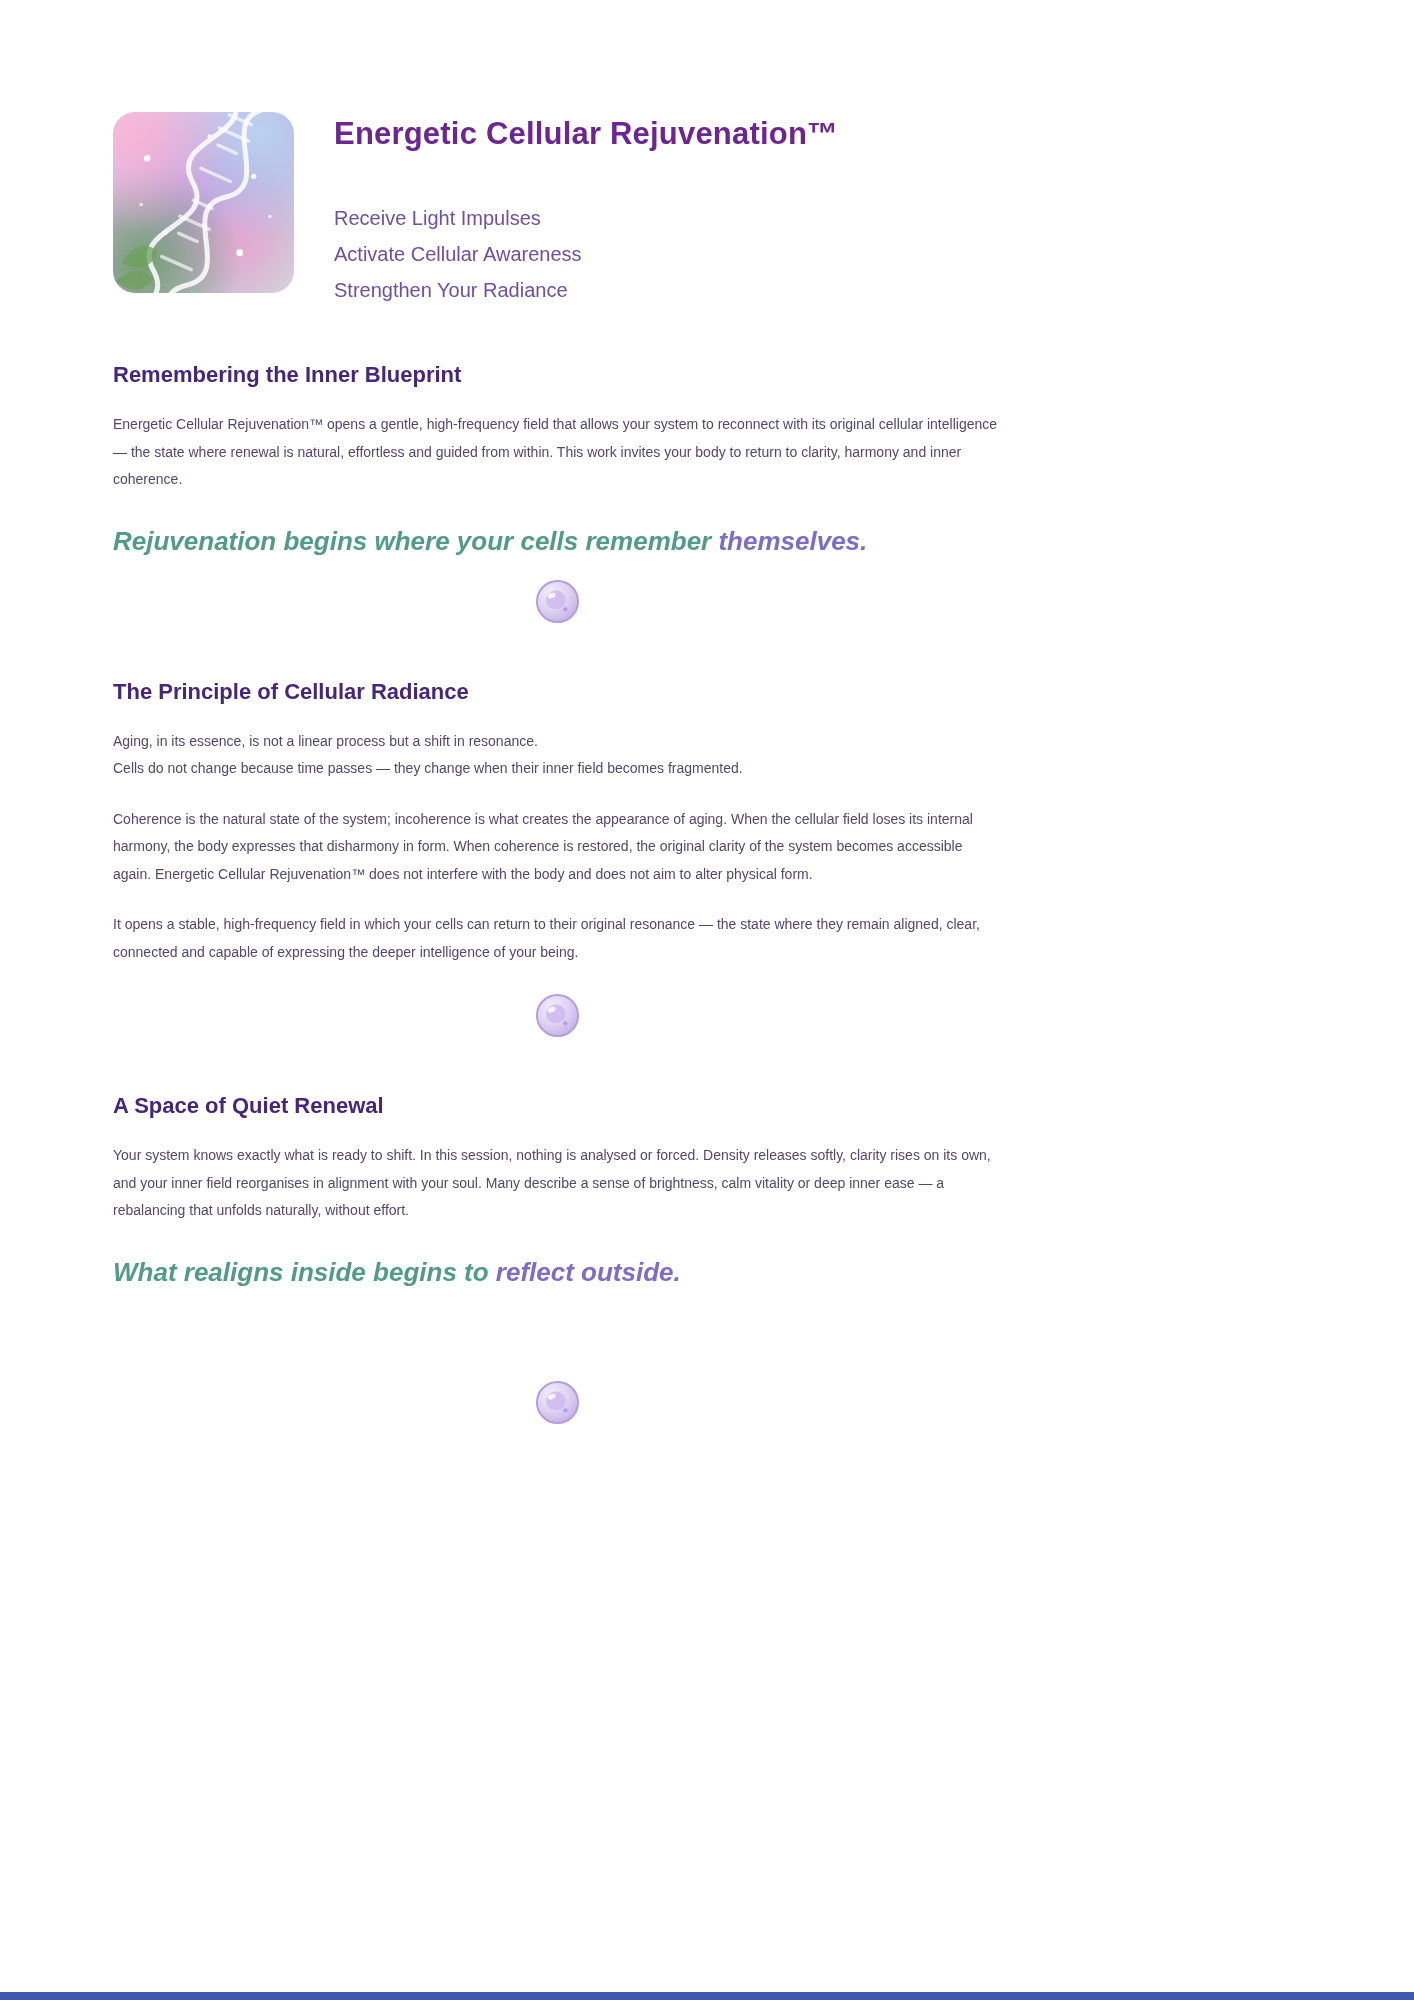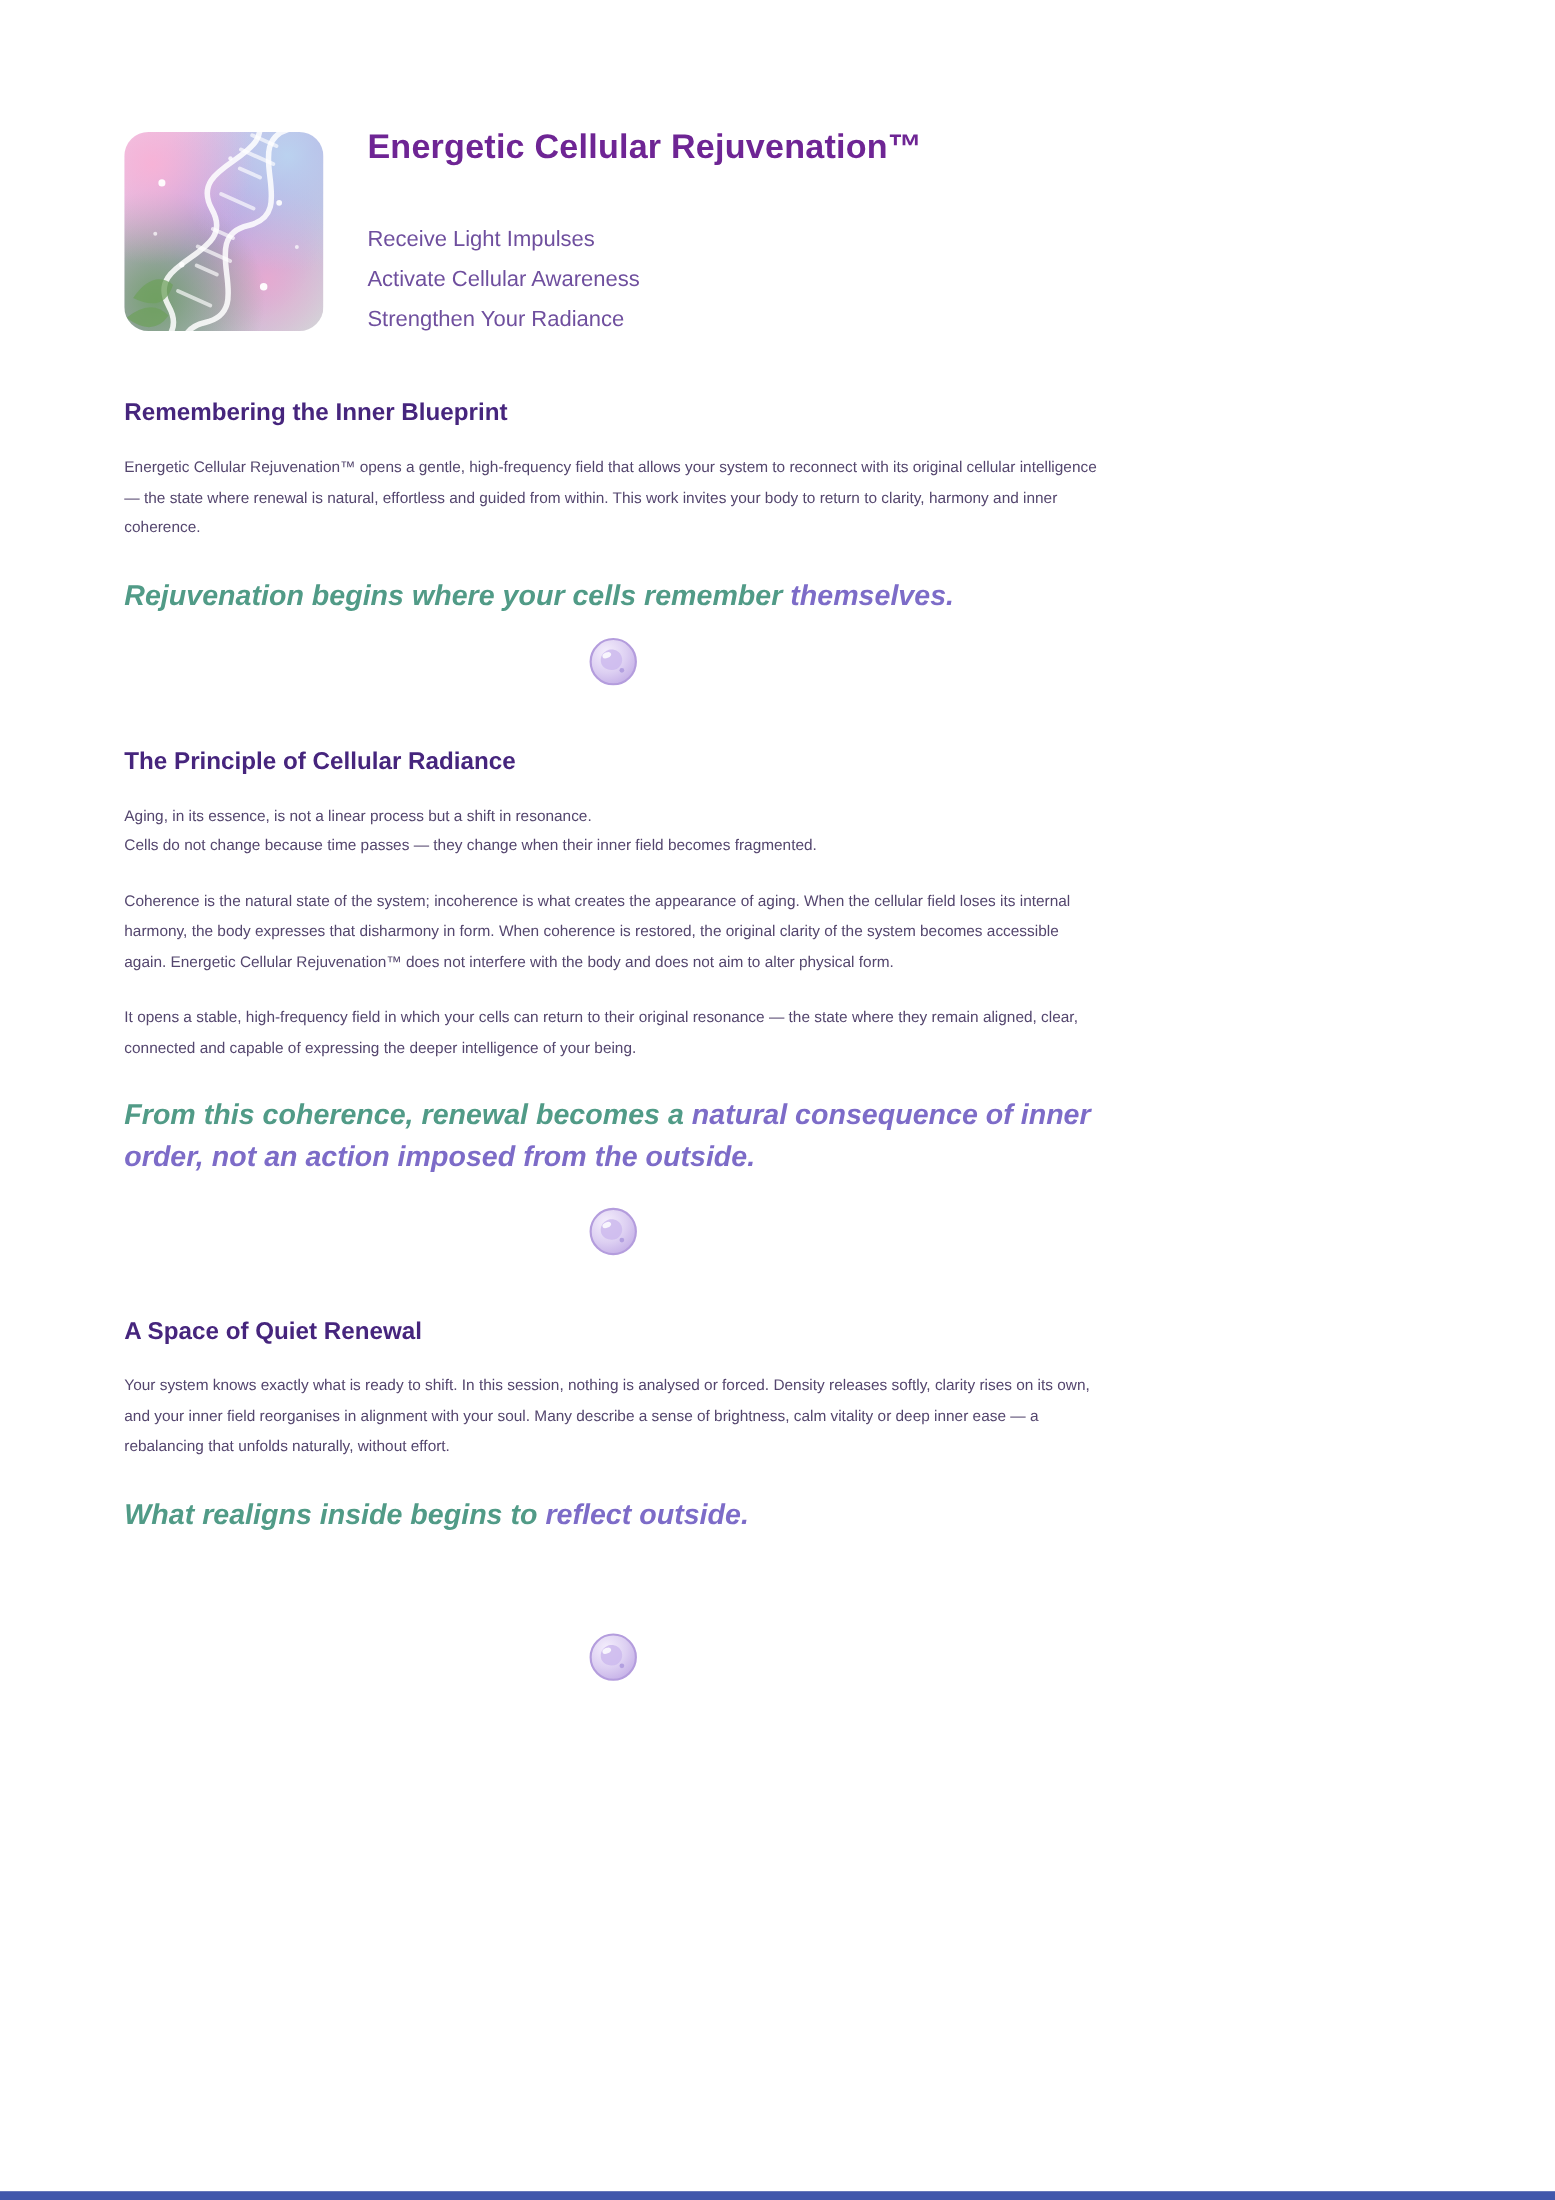--- a/index.html
+++ b/index.html
@@ -27,21 +27,21 @@
   }
   .content {
     position: absolute;
     left: 113px;
     top: 112px;
     width: 888px;
   }
   
   .header {
     display: flex;
-    align-items: center;
+    align-items: flex-start;
   }
   .artwork {
     position: relative;
     width: 181px;
     height: 181px;
     border-radius: 22px;
     overflow: hidden;
     flex-shrink: 0;
     margin-right: 40px;
     background:
@@ -187,21 +187,20 @@
         <ellipse cx="18" cy="18" rx="4.2" ry="2.6" fill="#ffffff" opacity="0.85" transform="rotate(-22 18 18)"></ellipse>
         <circle cx="32" cy="32" r="2.2" fill="#b3a0e0"></circle>
       </svg>
     </div>
 
     <h2 class="section-heading">The Principle of Cellular Radiance</h2>
     <p class="body-paragraph">Aging, in its essence, is not a linear process but a shift in resonance.
 Cells do not change because time passes — they change when their inner field becomes fragmented.</p>
     <p class="body-paragraph">Coherence is the natural state of the system; incoherence is what creates the appearance of aging. When the cellular field loses its internal harmony, the body expresses that disharmony in form. When coherence is restored, the original clarity of the system becomes accessible again. Energetic Cellular Rejuvenation™ does not interfere with the body and does not aim to alter physical form.</p>
     <p class="body-paragraph">It opens a stable, high-frequency field in which your cells can return to their original resonance — the state where they remain aligned, clear, connected and capable of expressing the deeper intelligence of your being.</p>
-    <p class="statement"><span class="seg-green">From this coherence, renewal becomes a </span><span class="seg-purple">natural consequence of inner order, not an action imposed from the outside.</span></p>
 
     <div class="divider roomy">
       <svg class="cell-icon" viewBox="0 0 48 48" aria-hidden="true">
         <defs>
           <radialGradient id="cellg2" cx="35%" cy="30%" r="80%">
             <stop offset="0%" stop-color="#f4eefc"></stop>
             <stop offset="55%" stop-color="#ddd0f2"></stop>
             <stop offset="100%" stop-color="#c2ace6"></stop>
           </radialGradient>
         </defs>

